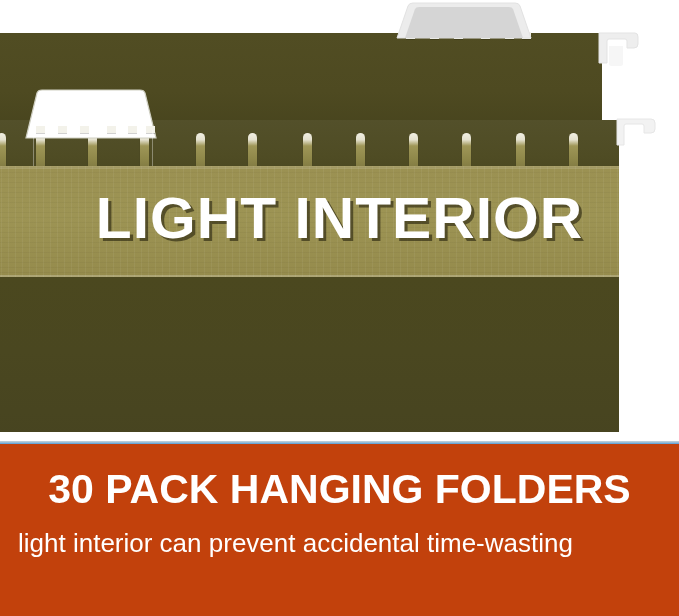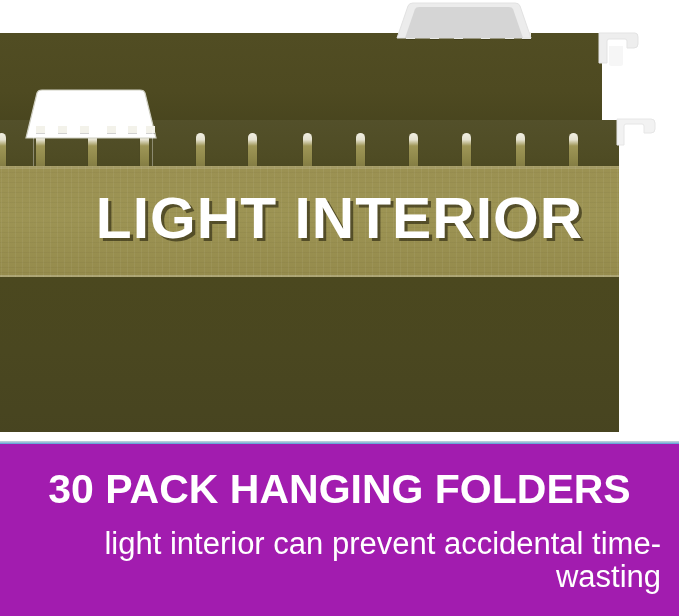--- a/index.html
+++ b/index.html
@@ -99,43 +99,43 @@
     letter-spacing:1px;
     transform:scaleX(1.03);
     text-shadow:3px 3px 0 rgba(25,22,6,.55);
     white-space:nowrap;
     user-select:none;
   }
 
   
   .banner{
     position:absolute;left:0;top:441px;width:679px;height:175px;
-    background:#a21caf;
+    background:#c2410c;
     overflow:hidden;
   }
   .banner::before{
     content:"";position:absolute;left:0;right:0;top:0;height:3px;
     background:linear-gradient(180deg,#c9d3d9 0%,#8fb9d8 60%,#4f9ad8 100%);
   }
   .banner-title{
     position:absolute;left:0;top:25px;width:679px;
     text-align:center;color:#ffffff;
     font-family:"Liberation Sans", sans-serif;
     font-weight:bold;
     font-size:41px;line-height:46px;
     letter-spacing:0px;
     transform:scaleX(1.0);
     white-space:nowrap;
   }
   .banner-sub{
     position:absolute;left:18px;top:86px;width:643px;
-    text-align:right;color:#ffffff;
+    text-align:left;color:#ffffff;
     font-family:"Liberation Sans", sans-serif;
     font-weight:normal;
-    font-size:31px;line-height:33px;
+    font-size:26px;line-height:33px;
   }
 </style>
 </head>
 <body>
 
 <div id="stage">
 
   <div class="photo">
 
     <div class="folder-back"></div>

